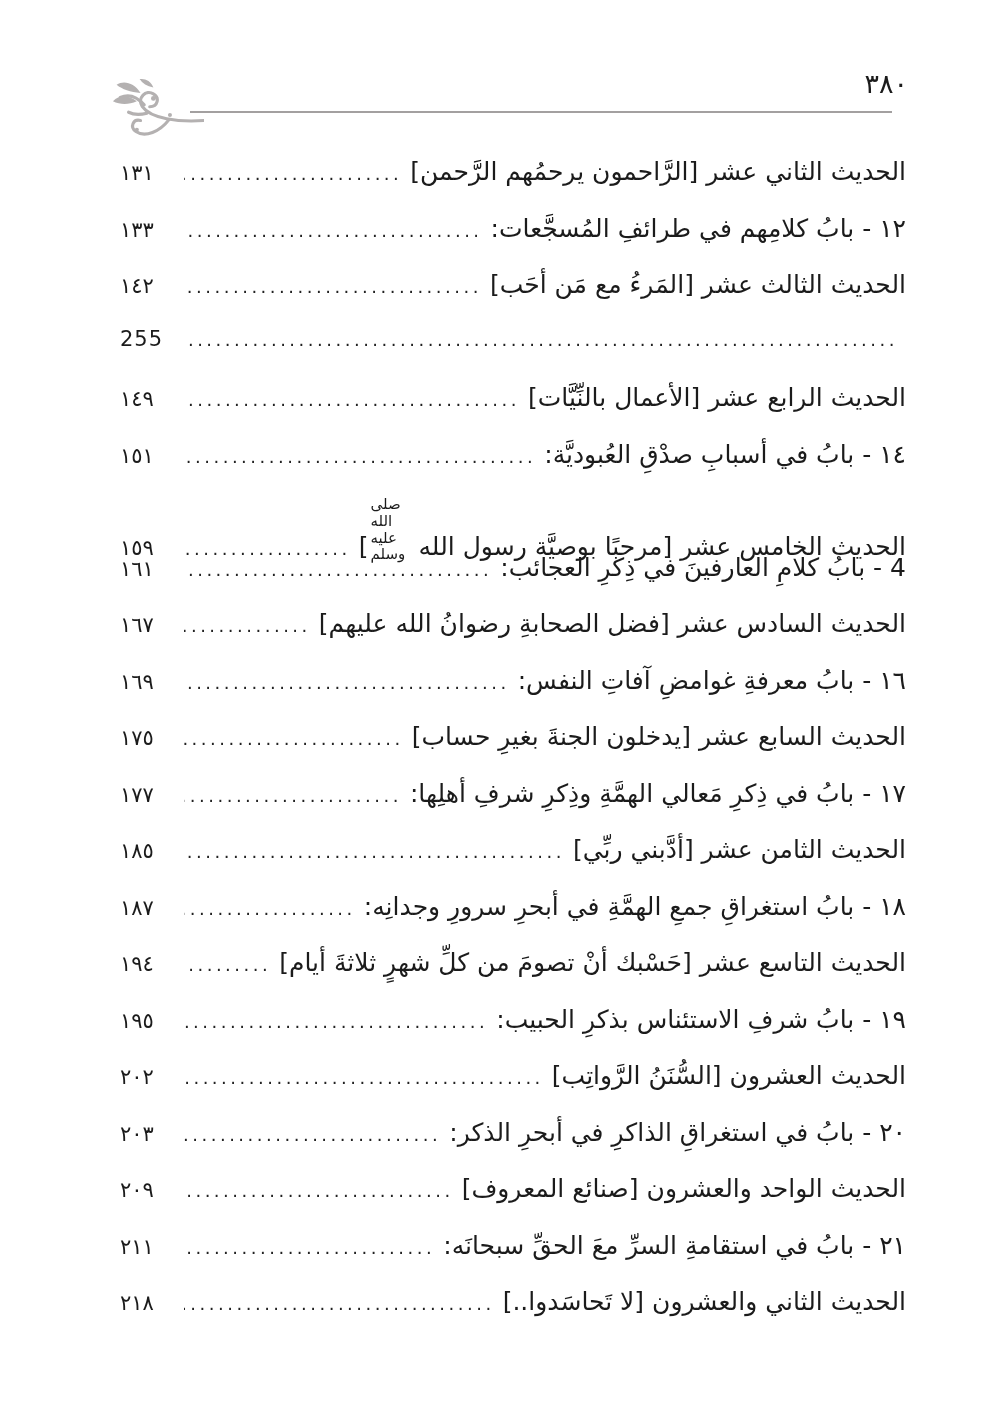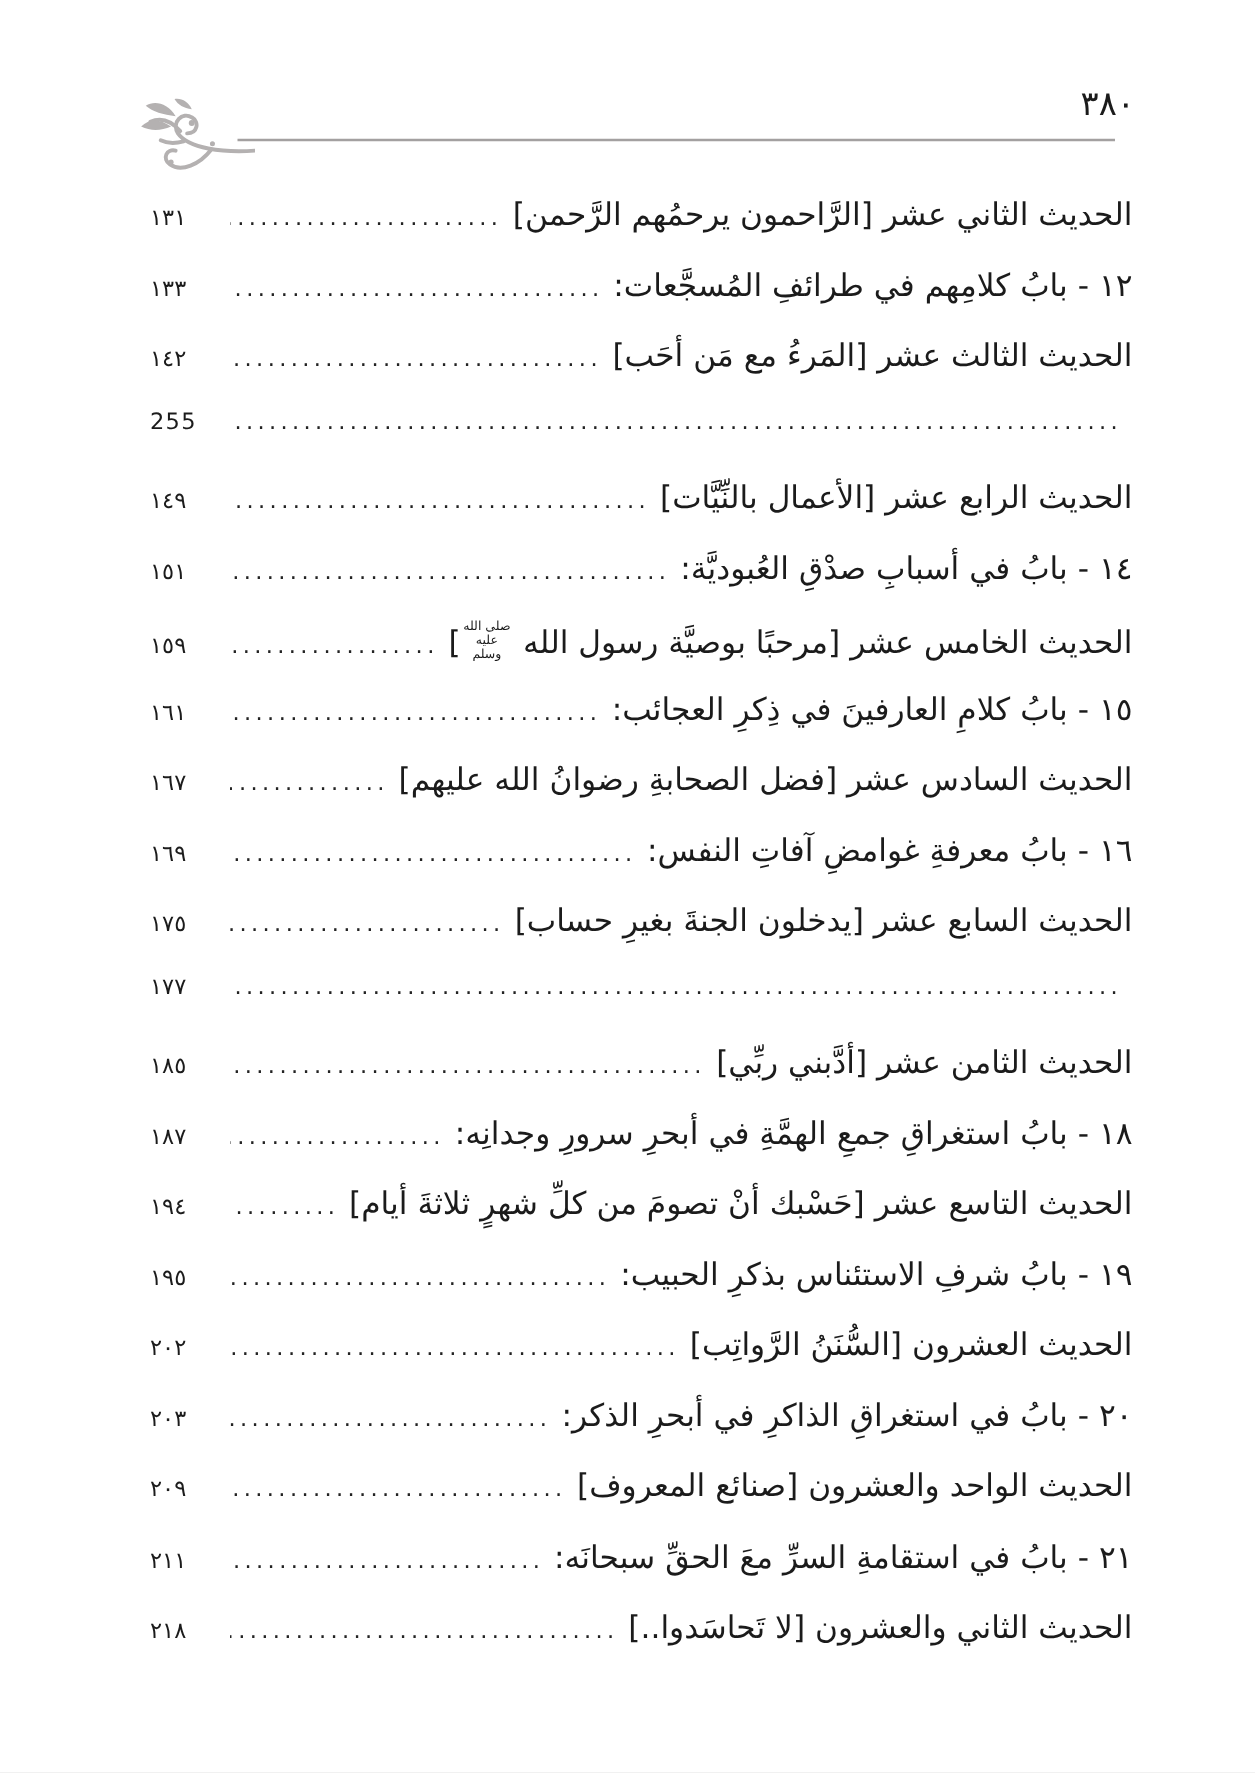--- a/index.html
+++ b/index.html
@@ -62,32 +62,32 @@
     font-size: 18px;
     letter-spacing: 3.5px;
     margin: 0 8px 0 6px;
     min-width: 20px;
     color: #222222;
   }
   .leader::after {
     content: "....................................................................................................................................................................";
   }
   .toc-page {
-    font-size: 18px;
+    font-size: 21px;
     min-width: 58px;
     text-align: left;
     flex: 0 0 auto;
     letter-spacing: 1px;
   }
   .saw-badge {
     display: inline-block;
     width: 38px;
-    font-size: 10px;
+    font-size: 15px;
     line-height: 1.12;
-    text-align: center;
+    text-align: left;
     vertical-align: -4px;
     white-space: normal;
     margin: 0 2px;
   }
 </style>
 </head>
 <body>
 
 <div class="page">
 
@@ -148,21 +148,21 @@
       <span class="toc-page">١٥١</span>
     </div>
 
     <div class="toc-row">
       <span class="toc-title">الحديث الخامس عشر [مرحبًا بوصيَّة رسول الله <span class="saw-badge">صلى الله عليه وسلم</span>]</span>
       <span class="leader"></span>
       <span class="toc-page">١٥٩</span>
     </div>
 
     <div class="toc-row">
-      <span class="toc-title">١٥ - بابُ كلامِ العارفينَ في ذِكرِ العجائب:</span>
+      <span class="toc-title">4 - بابُ كلامِ العارفينَ في ذِكرِ العجائب:</span>
       <span class="leader"></span>
       <span class="toc-page">١٦١</span>
     </div>
 
     <div class="toc-row">
       <span class="toc-title">الحديث السادس عشر [فضل الصحابةِ رضوانُ الله عليهم]</span>
       <span class="leader"></span>
       <span class="toc-page">١٦٧</span>
     </div>
 
@@ -172,20 +172,21 @@
       <span class="toc-page">١٦٩</span>
     </div>
 
     <div class="toc-row">
       <span class="toc-title">الحديث السابع عشر [يدخلون الجنةَ بغيرِ حساب]</span>
       <span class="leader"></span>
       <span class="toc-page">١٧٥</span>
     </div>
 
     <div class="toc-row">
+      <span class="toc-title">١٧ - بابُ في ذِكرِ مَعالي الهمَّةِ وذِكرِ شرفِ أهلِها:</span>
       <span class="leader"></span>
       <span class="toc-page">١٧٧</span>
     </div>
 
     <div class="toc-row">
       <span class="toc-title">الحديث الثامن عشر [أدَّبني ربِّي]</span>
       <span class="leader"></span>
       <span class="toc-page">١٨٥</span>
     </div>
 

